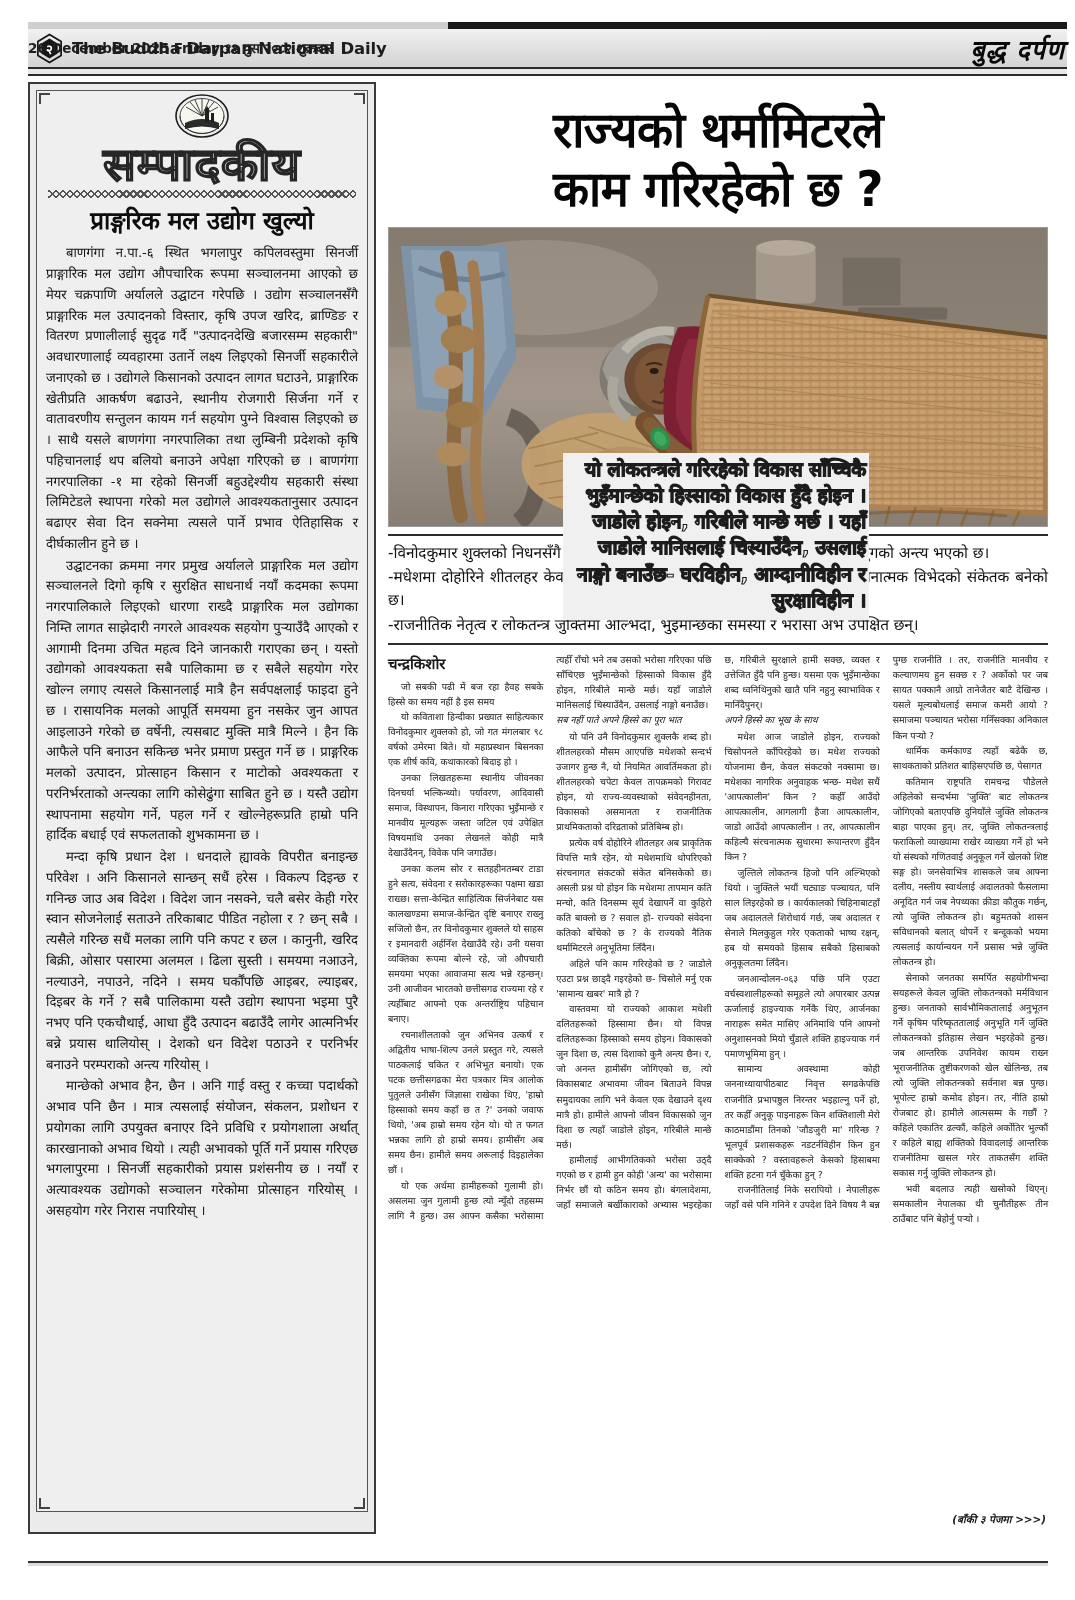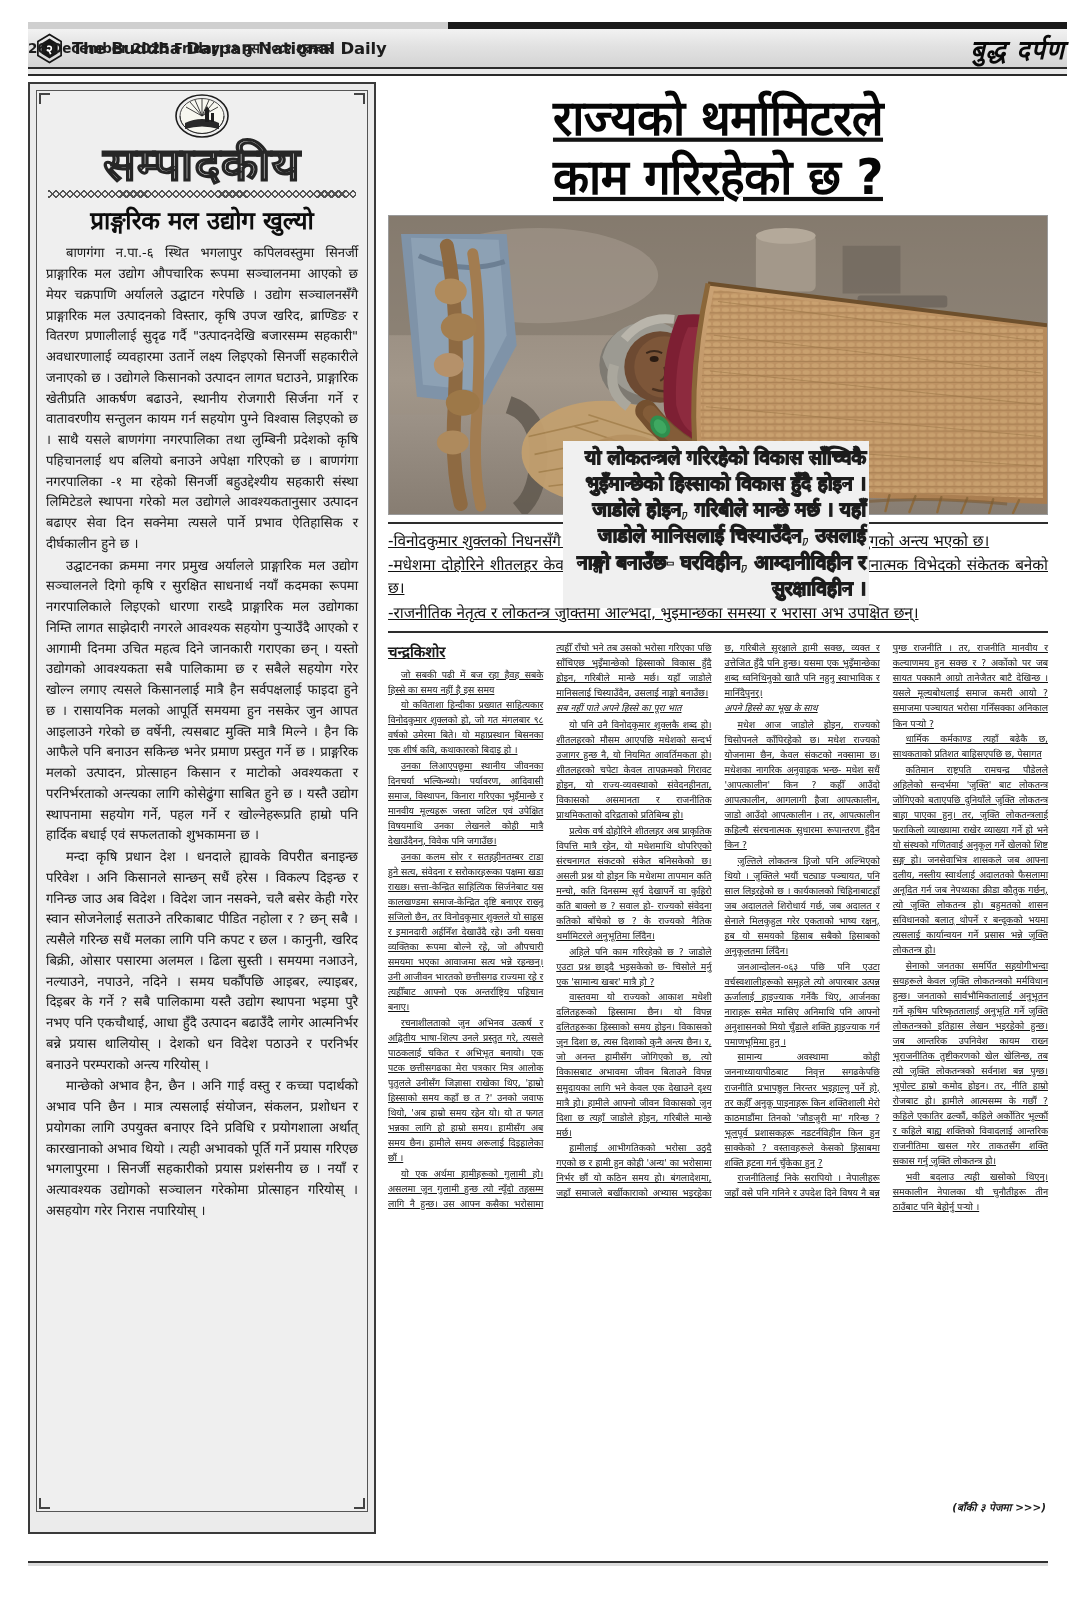--- a/index.html
+++ b/index.html
@@ -177,22 +177,22 @@
     margin: 0 0 1px 0;
     text-indent: 20px;
     color: #141414;
     letter-spacing: -0.05px;
     word-spacing: 0.4px;
   }
 
   
   .main-article {
     position: absolute;
-    left: 360px; top: 4px;
-    width: 660px; height: 1452px; text-decoration: underline;
+    left: 360px; top: 16px;
+    width: 660px; height: 1452px;
   }
   .main-headline {
     font-family: "DejaVu Sans", sans-serif;
     font-size: 47px;
     font-weight: 700;
     line-height: 1.22;
     text-align: center;
     color: #060606;
     letter-spacing: -0.5px;
     margin: 4px 0 10px 0;
@@ -484,29 +484,29 @@
       <p>-मधेशमा दोहोरिने शीतलहर केवल प्राकृतिक विपत्ति नभई राज्यको संवेदनहीनता र संरचनात्मक विभेदको संकेतक बनेको छ।</p>
       <p>-राजनीतिक नेतृत्व र लोकतन्त्र जुक्तिमा अल्भिँदा, भुइँमान्छेका समस्या र भरोसा अभै उपेक्षित छन्।</p>
     </div>
     <div class="rule-heavy"></div>
 
     <div class="cols">
 
       <p class="byline">चन्द्रकिशोर</p>
       <p>जो सबकी पढी में बज रहा हैवह सबके हिस्से का समय नहीं है इस समय</p>
       <p>यो कविताशा हिन्दीका प्रख्यात साहित्यकार विनोदकुमार शुक्लको हो, जो गत मंगलबार ९८ वर्षको उमेरमा बिते। यो महाप्रस्थान बिसनका एक शीर्ष कवि, कथाकारको बिदाइ हो ।</p>
-      <p>उनका लिआएपछूमा स्थानीय जीवनका दिनचर्या भल्किन्थ्यो। पर्यावरण, आदिवासी समाज, विस्थापन, किनारा गरिएका भुइँमान्छे र मानवीय मूल्यहरू जस्ता जटिल एवं उपेक्षित विषयमाथि उनका लेखनले कोही मात्रै देखाउँदैनन्, विवेक पनि जगाउँछ।</p>
+      <p>उनका लिखतहरूमा स्थानीय जीवनका दिनचर्या भल्किन्थ्यो। पर्यावरण, आदिवासी समाज, विस्थापन, किनारा गरिएका भुइँमान्छे र मानवीय मूल्यहरू जस्ता जटिल एवं उपेक्षित विषयमाथि उनका लेखनले कोही मात्रै देखाउँदैनन्, विवेक पनि जगाउँछ।</p>
       <p>उनका कलम सोर र सतहहीनतम्बर टाडा हुने सत्य, संवेदना र सरोकारहरूका पक्षमा खडा राख्छ। सत्ता-केन्द्रित साहित्यिक सिर्जनेबाट यस कालखण्डमा समाज-केन्द्रित दृष्टि बनाएर राख्नु सजिलो छैन, तर विनोदकुमार शुक्लले यो साहस र इमानदारी अर्हनिँश देखाउँदै रहे। उनी यसवा व्यक्तिका रूपमा बोल्ने रहे, जो औपचारी समयमा भएका आवाजमा सत्य भन्ने रहन्छन्। उनी आजीवन भारतको छत्तीसगढ राज्यमा रहे र त्यहीँबाट आफ्नो एक अन्तर्राष्ट्रिय पहिचान बनाए।</p>
       <p>रचनाशीलताको जुन अभिनव उत्कर्ष र अद्वितीय भाषा-शिल्प उनले प्रस्तुत गरे, त्यसले पाठकलाई चकित र अभिभूत बनायो। एक पटक छत्तीसगढका मेरा पत्रकार मित्र आलोक पुतुलले उनीसँग जिज्ञासा राखेका थिए, 'हाम्रो हिस्साको समय कहाँ छ त ?' उनको जवाफ थियो, 'अब हाम्रो समय रहेन यो। यो त फगत भन्नका लागि हो हाम्रो समय। हामीसँग अब समय छैन। हामीले समय अरूलाई दिइहालेका छौं ।</p>
       <p>यो एक अर्थमा हामीहरूको गुलामी हो। असलमा जुन गुलामी हुन्छ त्यो न्यूँदो तहसम्म लागि नै हुन्छ। उस आफ्न कसैका भरोसामा त्यहीँ राँचो भने तब उसको भरोसा गरिएका पछि साँचिएछ भुइँमान्छेको हिस्साको विकास हुँदै होइन, गरिबीले मान्छे मर्छ। यहाँ जाडोले मानिसलाई चिस्याउँदैन, उसलाई नाङ्गो बनाउँछ।</p>
 
       <p class="poemline">सब नहीं पाते अपने हिस्से का पूरा भात</p>
       <p>यो पनि उनै विनोदकुमार शुक्लकै शब्द हो। शीतलहरको मौसम आएपछि मधेशको सन्दर्भ उजागर हुन्छ नै, यो नियमित आवर्तिमकता हो। शीतलहरको चपेटा केवल तापक्रमको गिरावट होइन, यो राज्य-व्यवस्थाको संवेदनहीनता, विकासको असमानता र राजनीतिक प्राथमिकताको दरिद्रताको प्रतिबिम्ब हो।</p>
       <p>प्रत्येक वर्ष दोहोरिने शीतलहर अब प्राकृतिक विपत्ति मात्रै रहेन, यो मधेशमाथि थोपरिएको संरचनागत संकटको संकेत बनिसकेको छ। असली प्रश्न यो होइन कि मधेशमा तापमान कति मन्चो, कति दिनसम्म सूर्य देखापर्ने वा कुहिरो कति बाक्लो छ ? सवाल हो- राज्यको संवेदना कतिको बाँचेको छ ? के राज्यको नैतिक थर्मामिटरले अनुभूतिमा लिँदैन।</p>
-      <p>अहिले पनि काम गरिरहेको छ ? जाडोले एउटा प्रश्न छाड्दै भइसकेको छ- चिसोले मर्नु एक 'सामान्य खबर' मात्रै हो ?</p>
+      <p>अहिले पनि काम गरिरहेको छ ? जाडोले एउटा प्रश्न छाड्दै गइरहेको छ- चिसोले मर्नु एक 'सामान्य खबर' मात्रै हो ?</p>
       <p>वास्तवमा यो राज्यको आकाश मधेशी दलितहरूको हिस्सामा छैन। यो विपन्न दलितहरूका हिस्साको समय होइन। विकासको जुन दिशा छ, त्यस दिशाको कुनै अन्त्य छैन। र, जो अनन्त हामीसँग जोगिएको छ, त्यो विकासबाट अभावमा जीवन बिताउने विपन्न समुदायका लागि भने केवल एक देखाउने दृश्य मात्रै हो। हामीले आफ्नो जीवन विकासको जुन दिशा छ त्यहाँ जाडोले होइन, गरिबीले मान्छे मर्छ।</p>
       <p>हामीलाई आभीगतिकको भरोसा उठ्दै गएको छ र हामी हुन कोही 'अन्य' का भरोसामा निर्भर छौं यो कठिन समय हो। बंगलादेशमा, जहाँ समाजले बर्खीकाराको अभ्यास भइरहेका छ, गरिबीले सुरक्षाले हामी सक्छ, व्यक्त र उत्तेजित हुँदै पनि हुन्छ। यसमा एक भुइँमान्छेका शब्द ध्वनिथिनुको खातै पनि नहुनु स्वाभाविक र मानिँदैपुनर्।</p>
       <p class="poemline">अपने हिस्से का भूख के साथ</p>
 
       <p>मधेश आज जाडोले होइन, राज्यको चिसोपनले काँपिरहेको छ। मधेश राज्यको योजनामा छैन, केवल संकटको नक्सामा छ। मधेशका नागरिक अनुवाहक भन्छ- मधेश सधैं 'आपत्कालीन' किन ? कहीँ आउँदो आपत्कालीन, आगलागी हैजा आपत्कालीन, जाडो आउँदो आपत्कालीन । तर, आपत्कालीन कहिल्यै संरचनात्मक सुधारमा रूपान्तरण हुँदैन किन ?</p>
       <p>जुल्तिले लोकतन्त्र हिजो पनि अल्भिएको थियो । जुक्तिले भयौं चट्याङ पञ्चायत, पनि साल लिइरहेको छ । कार्यकालको चिहिनाबाटहाँ जब अदालतले शिरोधार्य गर्छ, जब अदालत र सेनाले मिलकुहुल गरेर एकताको भाष्य रक्षन्, हब यो समयको हिसाब सबैको हिसाबको अनुकूलतमा लिँदैन।</p>
       <p>जनआन्दोलन-०६३ पछि पनि एउटा वर्चस्वशालीहरूको समूहले त्यो अपारबार उत्पन्न ऊर्जालाई हाइज्याक गर्नेकै थिए, आर्जनका नाराहरू समेत मासिए अनिमाथि पनि आफ्नो अनुशासनको मियो चुँडाले शक्ति हाइज्याक गर्न पमाणभूमिमा हुन् ।</p>
       <p>सामान्य अवस्थामा कोही जननाध्यायापीठबाट निवृत्त सगढकेपछि राजनीति प्रभापष्ठुल निरन्तर भइहाल्नु पर्ने हो, तर कहीँ अनुकू पाइनाहरू किन शक्तिशाली मेरो काठमाडौंमा तिनको 'जौडजुरी मा' गरिन्छ ? भूलपूर्व प्रशासकहरू नडटर्नविहीन किन हुन साक्केको ? वस्तावहरूले केसको हिसाबमा शक्ति हटना गर्न चुँकेका हुन् ?</p>
       <p>राजनीतिलाई निके सरापियो । नेपालीहरू जहाँ वसे पनि गनिने र उपदेश दिने विषय नै बन्न पुग्छ राजनीति । तर, राजनीति मानवीय र कल्याणमय हुन सक्छ र ? अर्कोको पर जब सायत पक्कानै आग्रो तानेजैतर बाटै देखिन्छ । यसले मूल्यबोधलाई समाज कमरी आयो ? समाजमा पञ्चायत भरोसा गनिँसक्का अनिकाल किन पऱ्यो ?</p>
       <p>धार्मिक कर्मकाण्ड त्यहाँ बढेकै छ, साथकताको प्रतिशत बाहिसएपछि छ, पेसागत</p>

